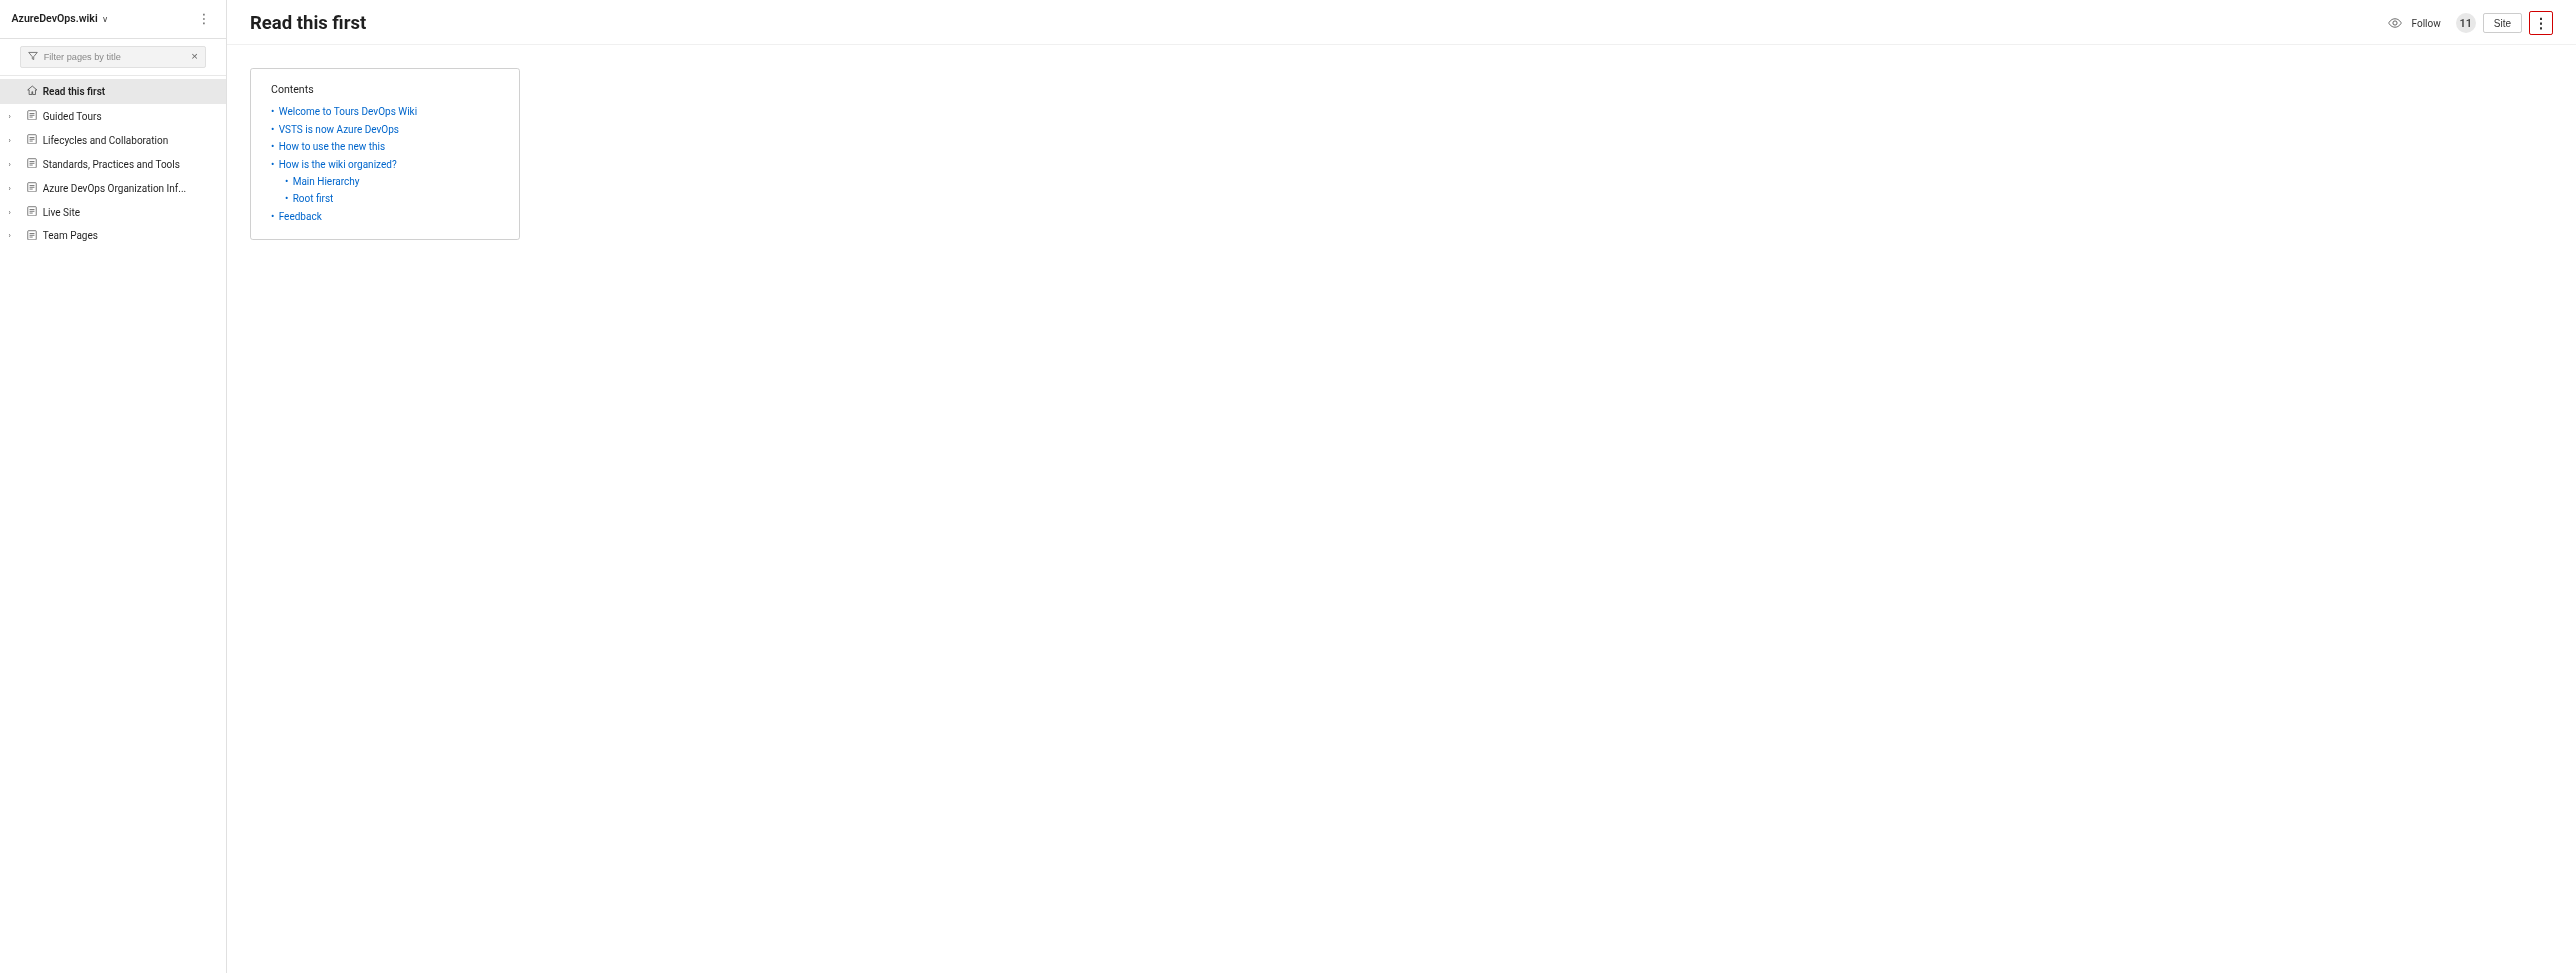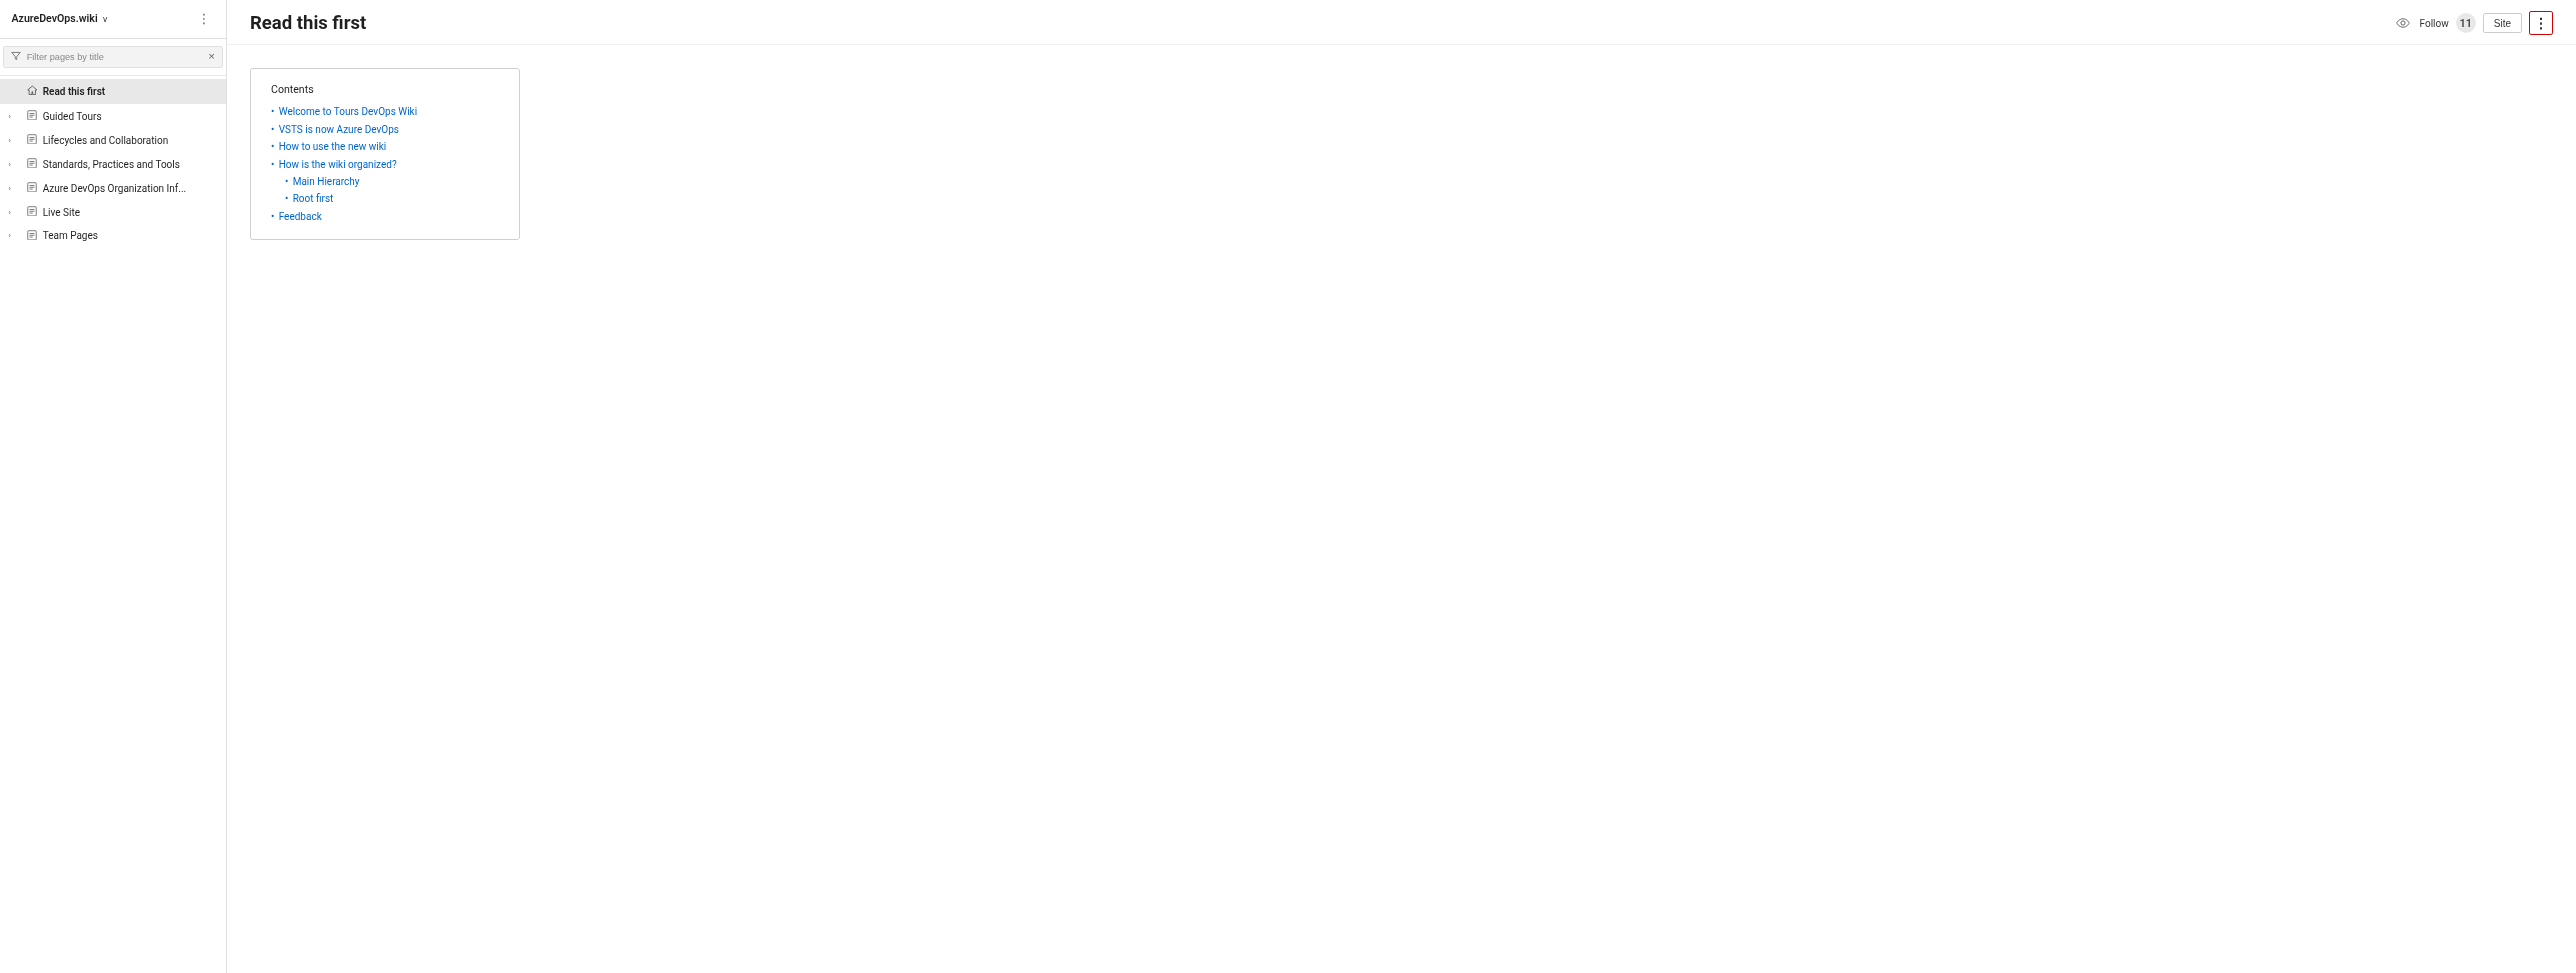--- a/index.html
+++ b/index.html
@@ -56,21 +56,21 @@
       border: none;
       cursor: pointer;
       font-size: 12.8px;
       color: #555;
       padding: 1.4px 4.3px;
       border-radius: 2.8px;
     }
 
     
     .filter-area {
-      padding: 7px 3px;
+      padding: 7px 20px;
       border-bottom: 0.7px solid #e8e8e8;
     }
 
     .filter-input-wrapper {
       display: flex;
       align-items: center;
       background: #f3f3f3;
       border: 0.7px solid #e0e0e0;
       border-radius: 2.1px;
       padding: 4.3px 7px;
@@ -201,20 +201,21 @@
       background: #e8e8e8;
       border-radius: 50%;
       width: 20px;
       height: 20px;
       display: flex;
       align-items: center;
       justify-content: center;
       font-size: 11px;
       color: #333;
       font-weight: 500;
+      margin-left: 8px;
     }
 
     .edit-btn {
       background: none;
       border: 0.7px solid #ccc;
       border-radius: 2.1px;
       padding: 3.5px 10px;
       font-size: 10px;
       color: #333;
       cursor: pointer;
@@ -448,21 +449,21 @@
         <li>
           <span class="bullet">•</span>
           <a href="#">Welcome to Tours DevOps Wiki</a>
         </li>
         <li>
           <span class="bullet">•</span>
           <a href="#">VSTS is now Azure DevOps</a>
         </li>
         <li>
           <span class="bullet">•</span>
-          <a href="#">How to use the new wiki</a>
+          <a href="#">How to use the new this</a>
         </li>
         <li>
           <span class="bullet">•</span>
           <a href="#">How is the wiki organized?</a>
         </li>
         <li class="sub-item">
           <span class="bullet">•</span>
           <a href="#">Main Hierarchy</a>
         </li>
         <li class="sub-item">

